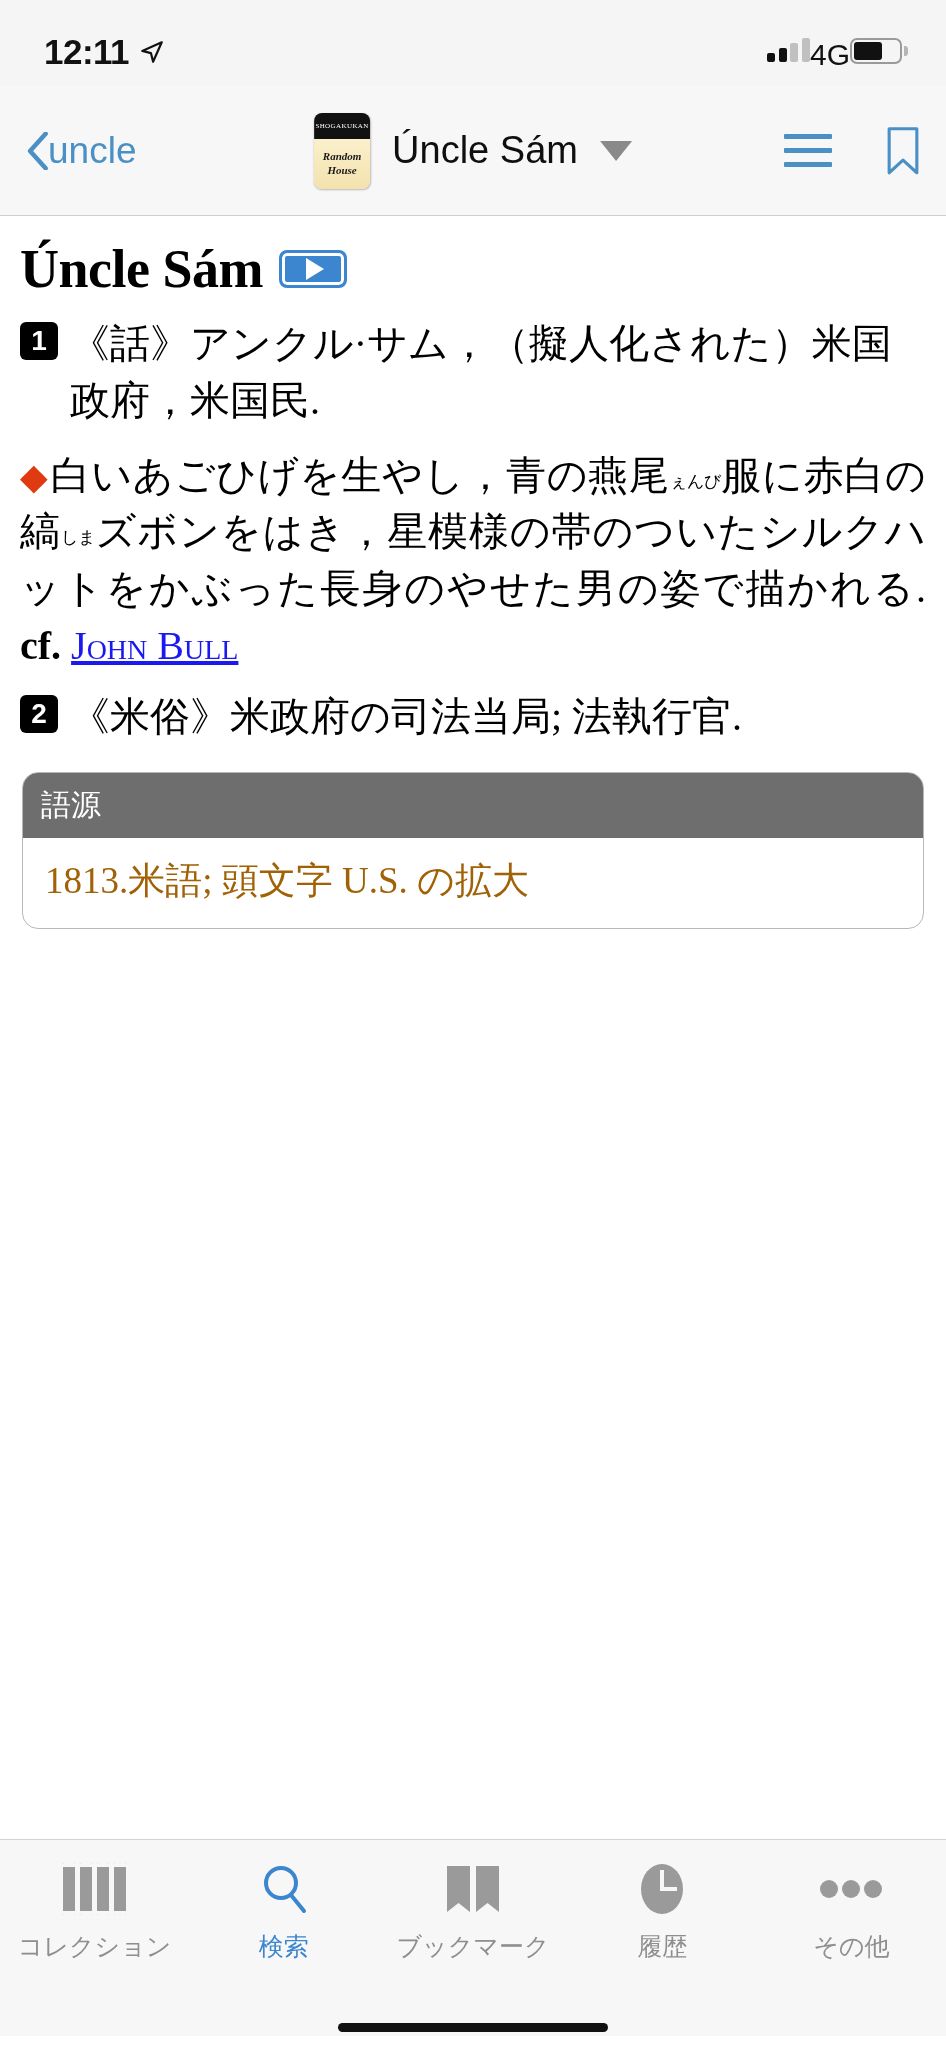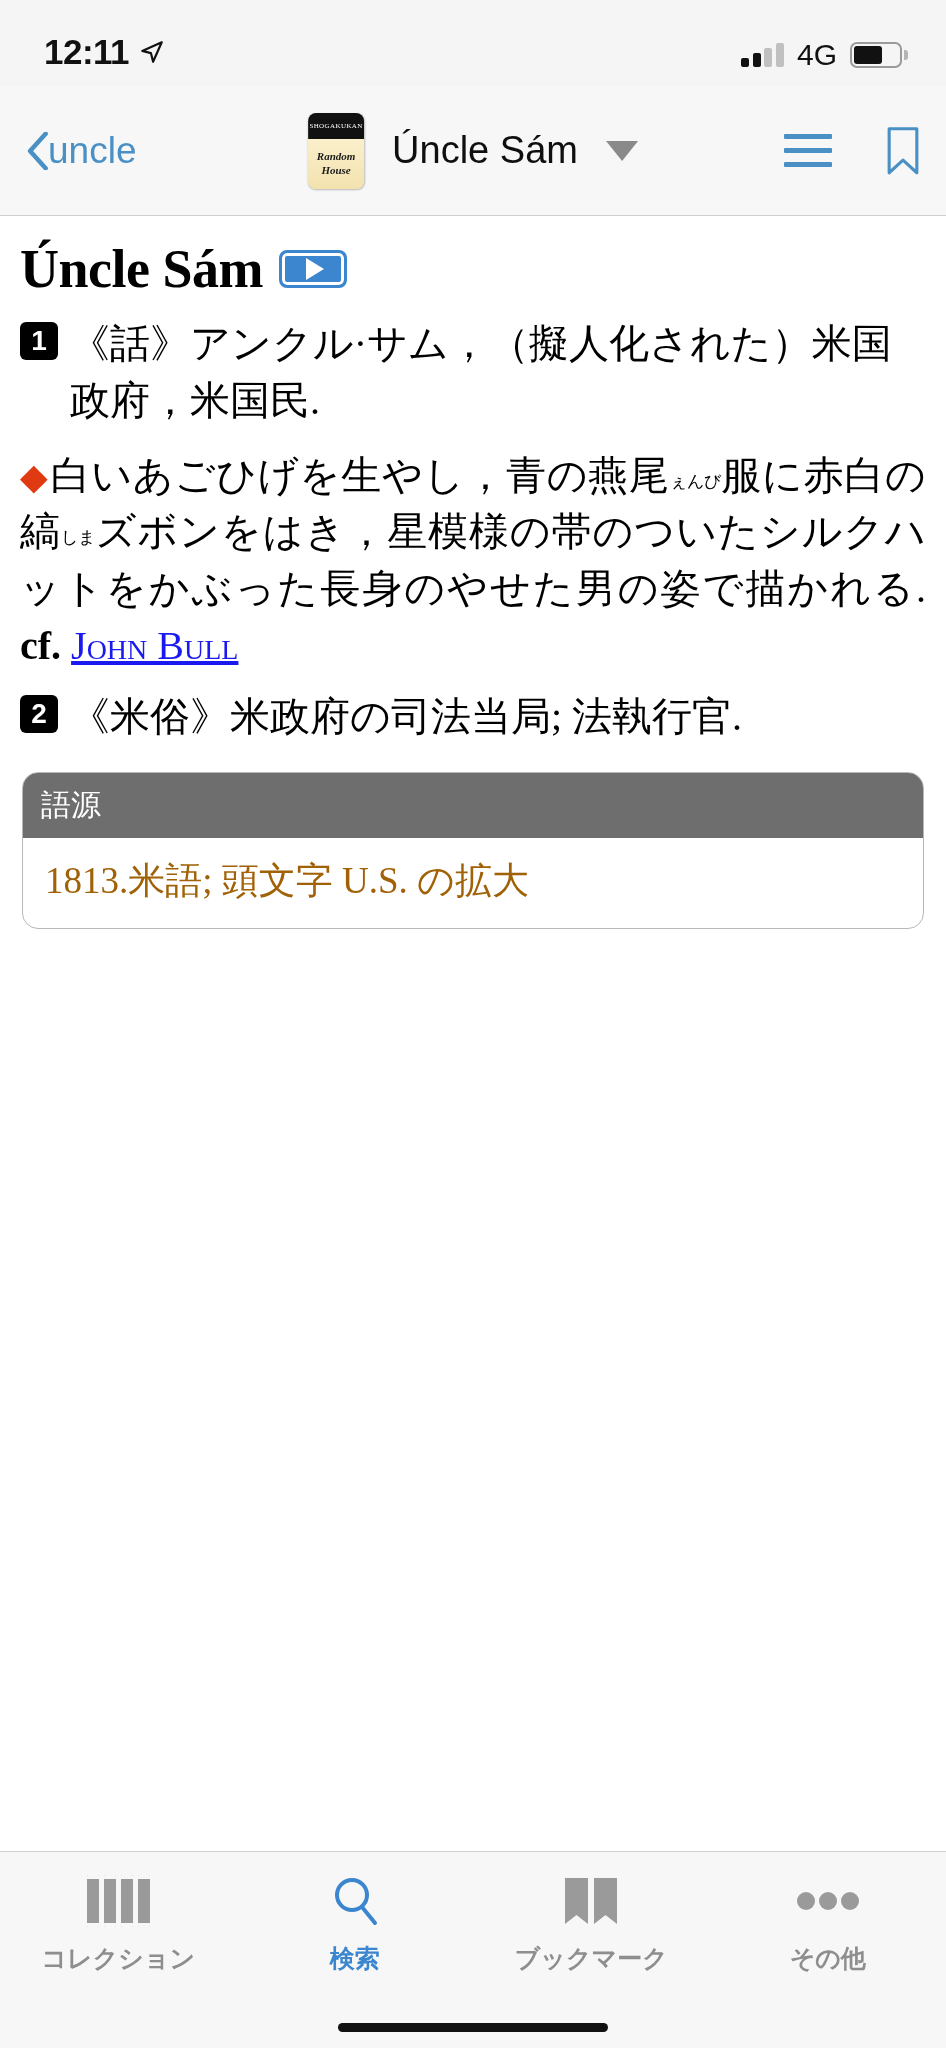--- a/index.html
+++ b/index.html
@@ -24,21 +24,21 @@
   }
   .status-left { display: flex; align-items: center; gap: 10px; }
   .status-time {
     font-size: 35px;
     font-weight: bold;
     color: #111;
     letter-spacing: -0.5px;
     font-family: Liberation Sans, sans-serif;
   }
   .loc-arrow { width: 26px; height: 26px; display: block; }
-  .status-right { display: flex; align-items: center; gap: 13px; }
+  .status-right { display: flex; align-items: flex-start; gap: 0; }
   .signal { display: flex; align-items: flex-end; gap: 3.5px; height: 24px; }
   .signal i { width: 8px; border-radius: 2px; background: #111; display: block; }
   .signal i.off { background: #c0c0c0; }
   .signal i:nth-child(1) { height: 9px; }
   .signal i:nth-child(2) { height: 14px; }
   .signal i:nth-child(3) { height: 19px; }
   .signal i:nth-child(4) { height: 24px; }
   .carrier {
     font-size: 30px; font-weight: 500; color: #111;
     font-family: "Liberation Sans", sans-serif;
@@ -72,21 +72,21 @@
     display: flex; align-items: center; gap: 0;
     color: #4a90c4; cursor: pointer;
   }
   .chev { width: 22px; height: 38px; flex: none; }
   .nav-back-label {
     font-size: 37px; color: #4a90c4; font-weight: 400;
     font-family: "Liberation Sans", sans-serif;
   }
   .nav-center {
     position: absolute; left: 50%; transform: translateX(-50%);
-    display: flex; align-items: center; gap: 28px;
+    display: flex; align-items: center; gap: 22px;
   }
   .book-icon {
     width: 56px; height: 76px; border-radius: 8px;
     background: #f5e6b8; overflow: hidden; flex: none;
     display: flex; flex-direction: column;
     box-shadow: 0 1px 2px rgba(0,0,0,.25);
   }
   .book-top {
     background: #111; height: 26px;
     display: flex; align-items: center; justify-content: center;
@@ -225,28 +225,27 @@
   .etym-body {
     padding: 18px 22px 22px 22px;
     font-size: 37px;
     color: #a16207;
     font-family: "Liberation Serif", serif;
   }
 
   
   .tab-bar {
     position: absolute;
-    bottom: 0; left: 0; right: 0;
+    bottom: 12px; left: 0; right: 0;
     height: 197px;
     background: #f7f7f7;
     border-top: 1px solid #d3d3d3;
     display: flex;
     align-items: flex-start;
     padding-top: 20px;
-    font-weight: bold;
   }
   .tab {
     flex: 1;
     display: flex; flex-direction: column;
     align-items: center; gap: 12px;
     cursor: pointer;
   }
   .tab-ico { height: 58px; display: flex; align-items: center; justify-content: center; }
   .tab-label {
     font-size: 25px;
@@ -390,20 +389,29 @@
   <div class="tab">
     <span class="tab-ico">
       <svg width="58" height="52" viewBox="0 0 58 52">
         <path d="M3 3 H26 V49 L14.5 40 L3 49 Z" fill="#9a9a9a"></path>
         <path d="M32 3 H55 V49 L43.5 40 L32 49 Z" fill="#9a9a9a"></path>
       </svg>
     </span>
     <span class="tab-label">ブックマーク</span>
   </div>
 
+  <div class="tab">
+    <span class="tab-ico">
+      <svg width="48" height="56" viewBox="0 0 48 56">
+        <ellipse cx="24" cy="28" rx="21" ry="25" fill="#9a9a9a"></ellipse>
+        <path d="M24 11 V28 H37" fill="none" stroke="#f7f7f7" stroke-width="4" stroke-linecap="square"></path>
+      </svg>
+    </span>
+    <span class="tab-label">履歴</span>
+  </div>
 
   <div class="tab">
     <span class="tab-ico">
       <svg width="62" height="20" viewBox="0 0 62 20">
         <circle cx="9" cy="10" r="9" fill="#9a9a9a"></circle>
         <circle cx="31" cy="10" r="9" fill="#9a9a9a"></circle>
         <circle cx="53" cy="10" r="9" fill="#9a9a9a"></circle>
       </svg>
     </span>
     <span class="tab-label">その他</span>

